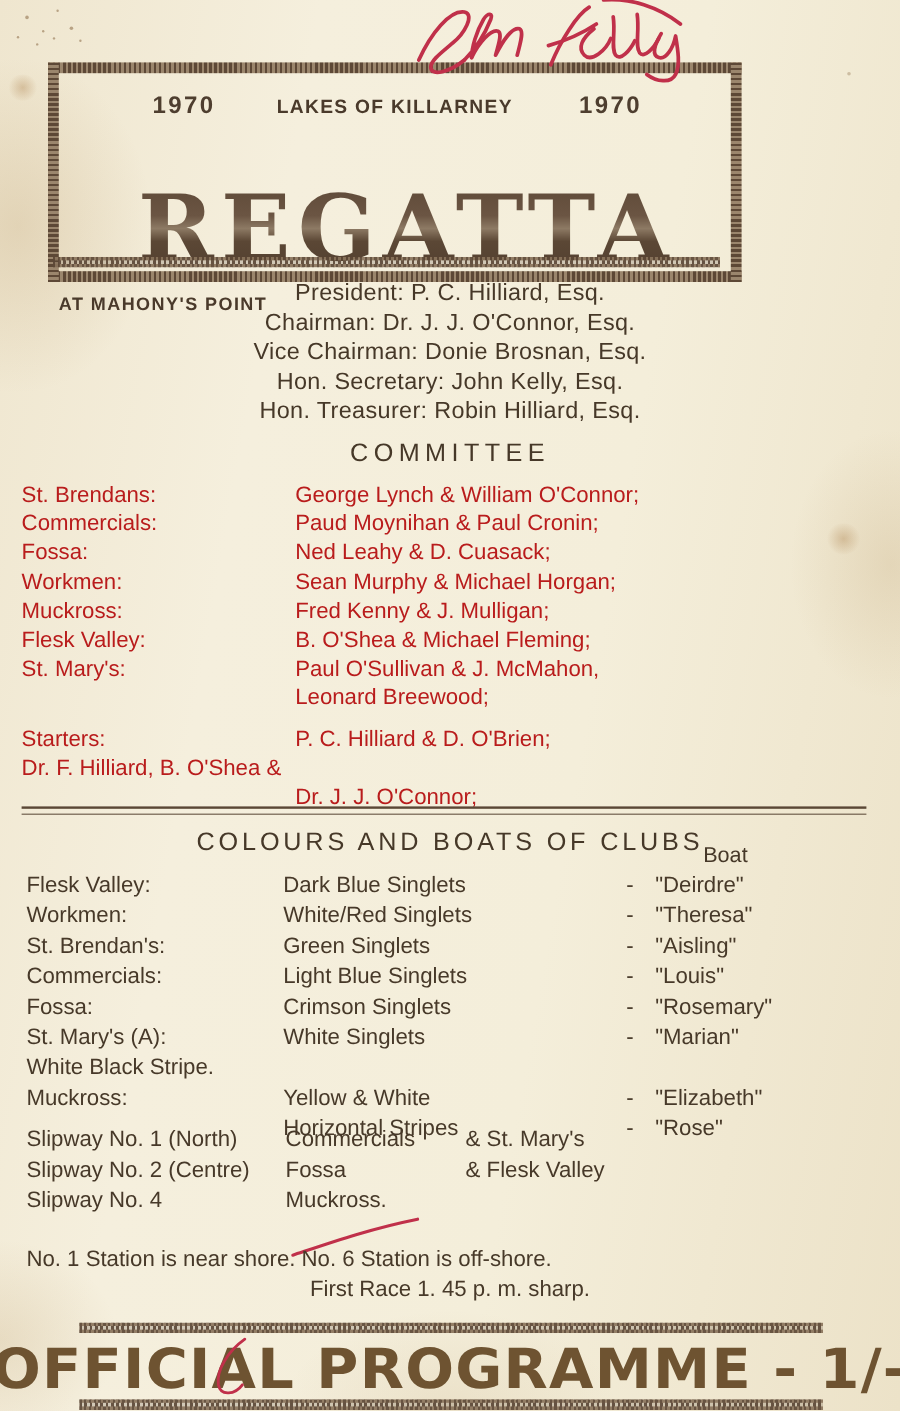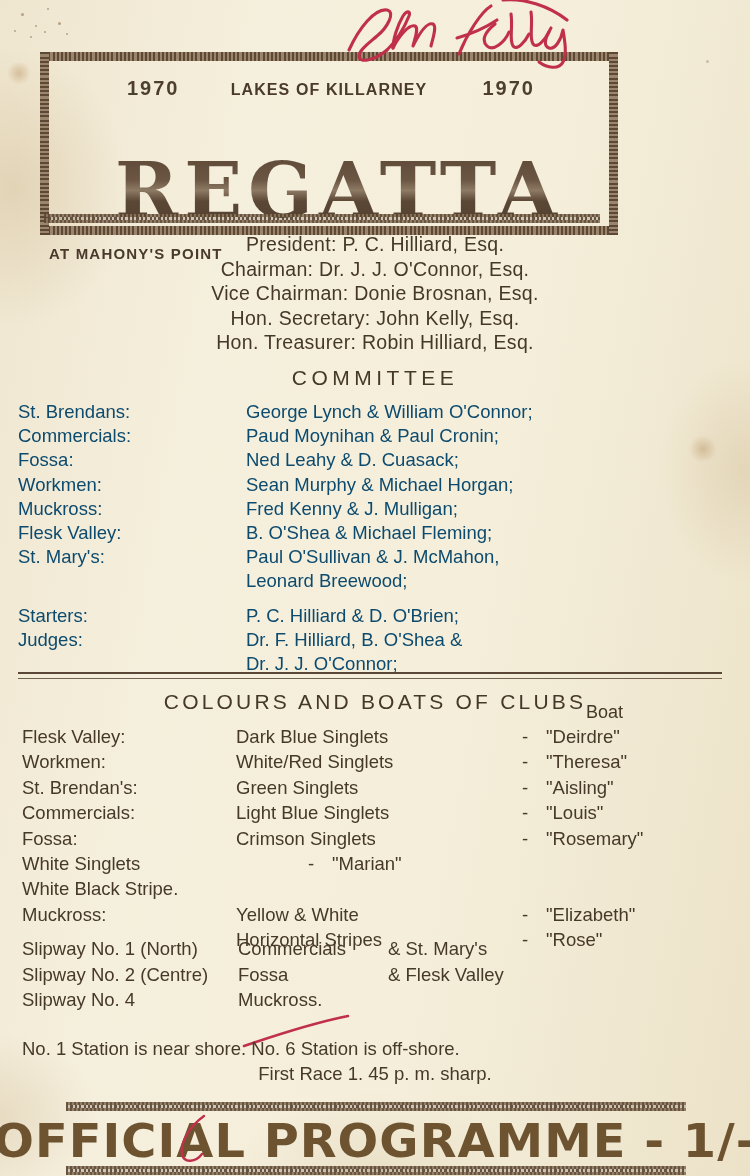--- a/index.html
+++ b/index.html
@@ -72,21 +72,21 @@
     font-size:15px;font-weight:700;letter-spacing:1.2px;color:#4a3a2b;}
 
   
   .officers{position:absolute;left:0;right:0;top:232px;text-align:center;}
   .officers div{font-size:19.5px;line-height:24.5px;letter-spacing:.3px;color:#463828;}
   .committee-hd{position:absolute;left:0;right:0;top:366px;text-align:center;
     font-size:21px;letter-spacing:4.5px;color:#463828;}
 
   
   .cmte{position:absolute;left:18px;top:400px;width:700px;}
-  .crow{display:flex;font-size:18.5px;line-height:24.2px;color:#0c4a6e;}
+  .crow{display:flex;font-size:18.5px;line-height:24.2px;color:#b91c1c;}
   .crow .lab{width:228px;flex:0 0 228px;}
   .crow .val{flex:1;}
   .crow.cont .lab{visibility:hidden;}
   .gap{height:10px;}
 
   
   .rule{position:absolute;left:18px;width:704px;}
   .rule i{display:block;background:#5a4735;}
 
   .colours-hd{position:absolute;left:0;right:0;top:690px;text-align:center;
@@ -222,21 +222,20 @@
       <span class="val">Leonard Breewood;</span>
     </div>
 
     <div class="gap"></div>
 
     <div class="crow">
       <span class="lab">Starters:</span>
       <span class="val">P. C.  Hilliard &amp; D.  O'Brien;</span>
     </div>
     <div class="crow">
-      <span class="lab">Judges:</span>
       <span class="val">Dr. F. Hilliard, B. O'Shea  &amp;</span>
     </div>
     <div class="crow cont">
       <span class="lab"></span>
       <span class="val">Dr. J. J. O'Connor;</span>
     </div>
   </div>
 
   <div class="rule" style="top:672px;">
     <i style="height:2px;"></i>
@@ -271,20 +270,21 @@
       <span class="dash">-</span>
       <span class="boat">"Louis"</span>
     </div>
     <div class="brow">
       <span class="club">Fossa:</span>
       <span class="colr">Crimson Singlets</span>
       <span class="dash">-</span>
       <span class="boat">"Rosemary"</span>
     </div>
     <div class="brow">
+      <span class="club">St.  Mary's (A):</span>
       <span class="colr">White Singlets</span>
       <span class="dash">-</span>
       <span class="boat">"Marian"</span>
     </div>
     <div class="brow">
       <span class="colr">White Black Stripe.</span>
       <span class="dash"></span>
       <span class="boat"></span>
     </div>
     <div class="brow">

